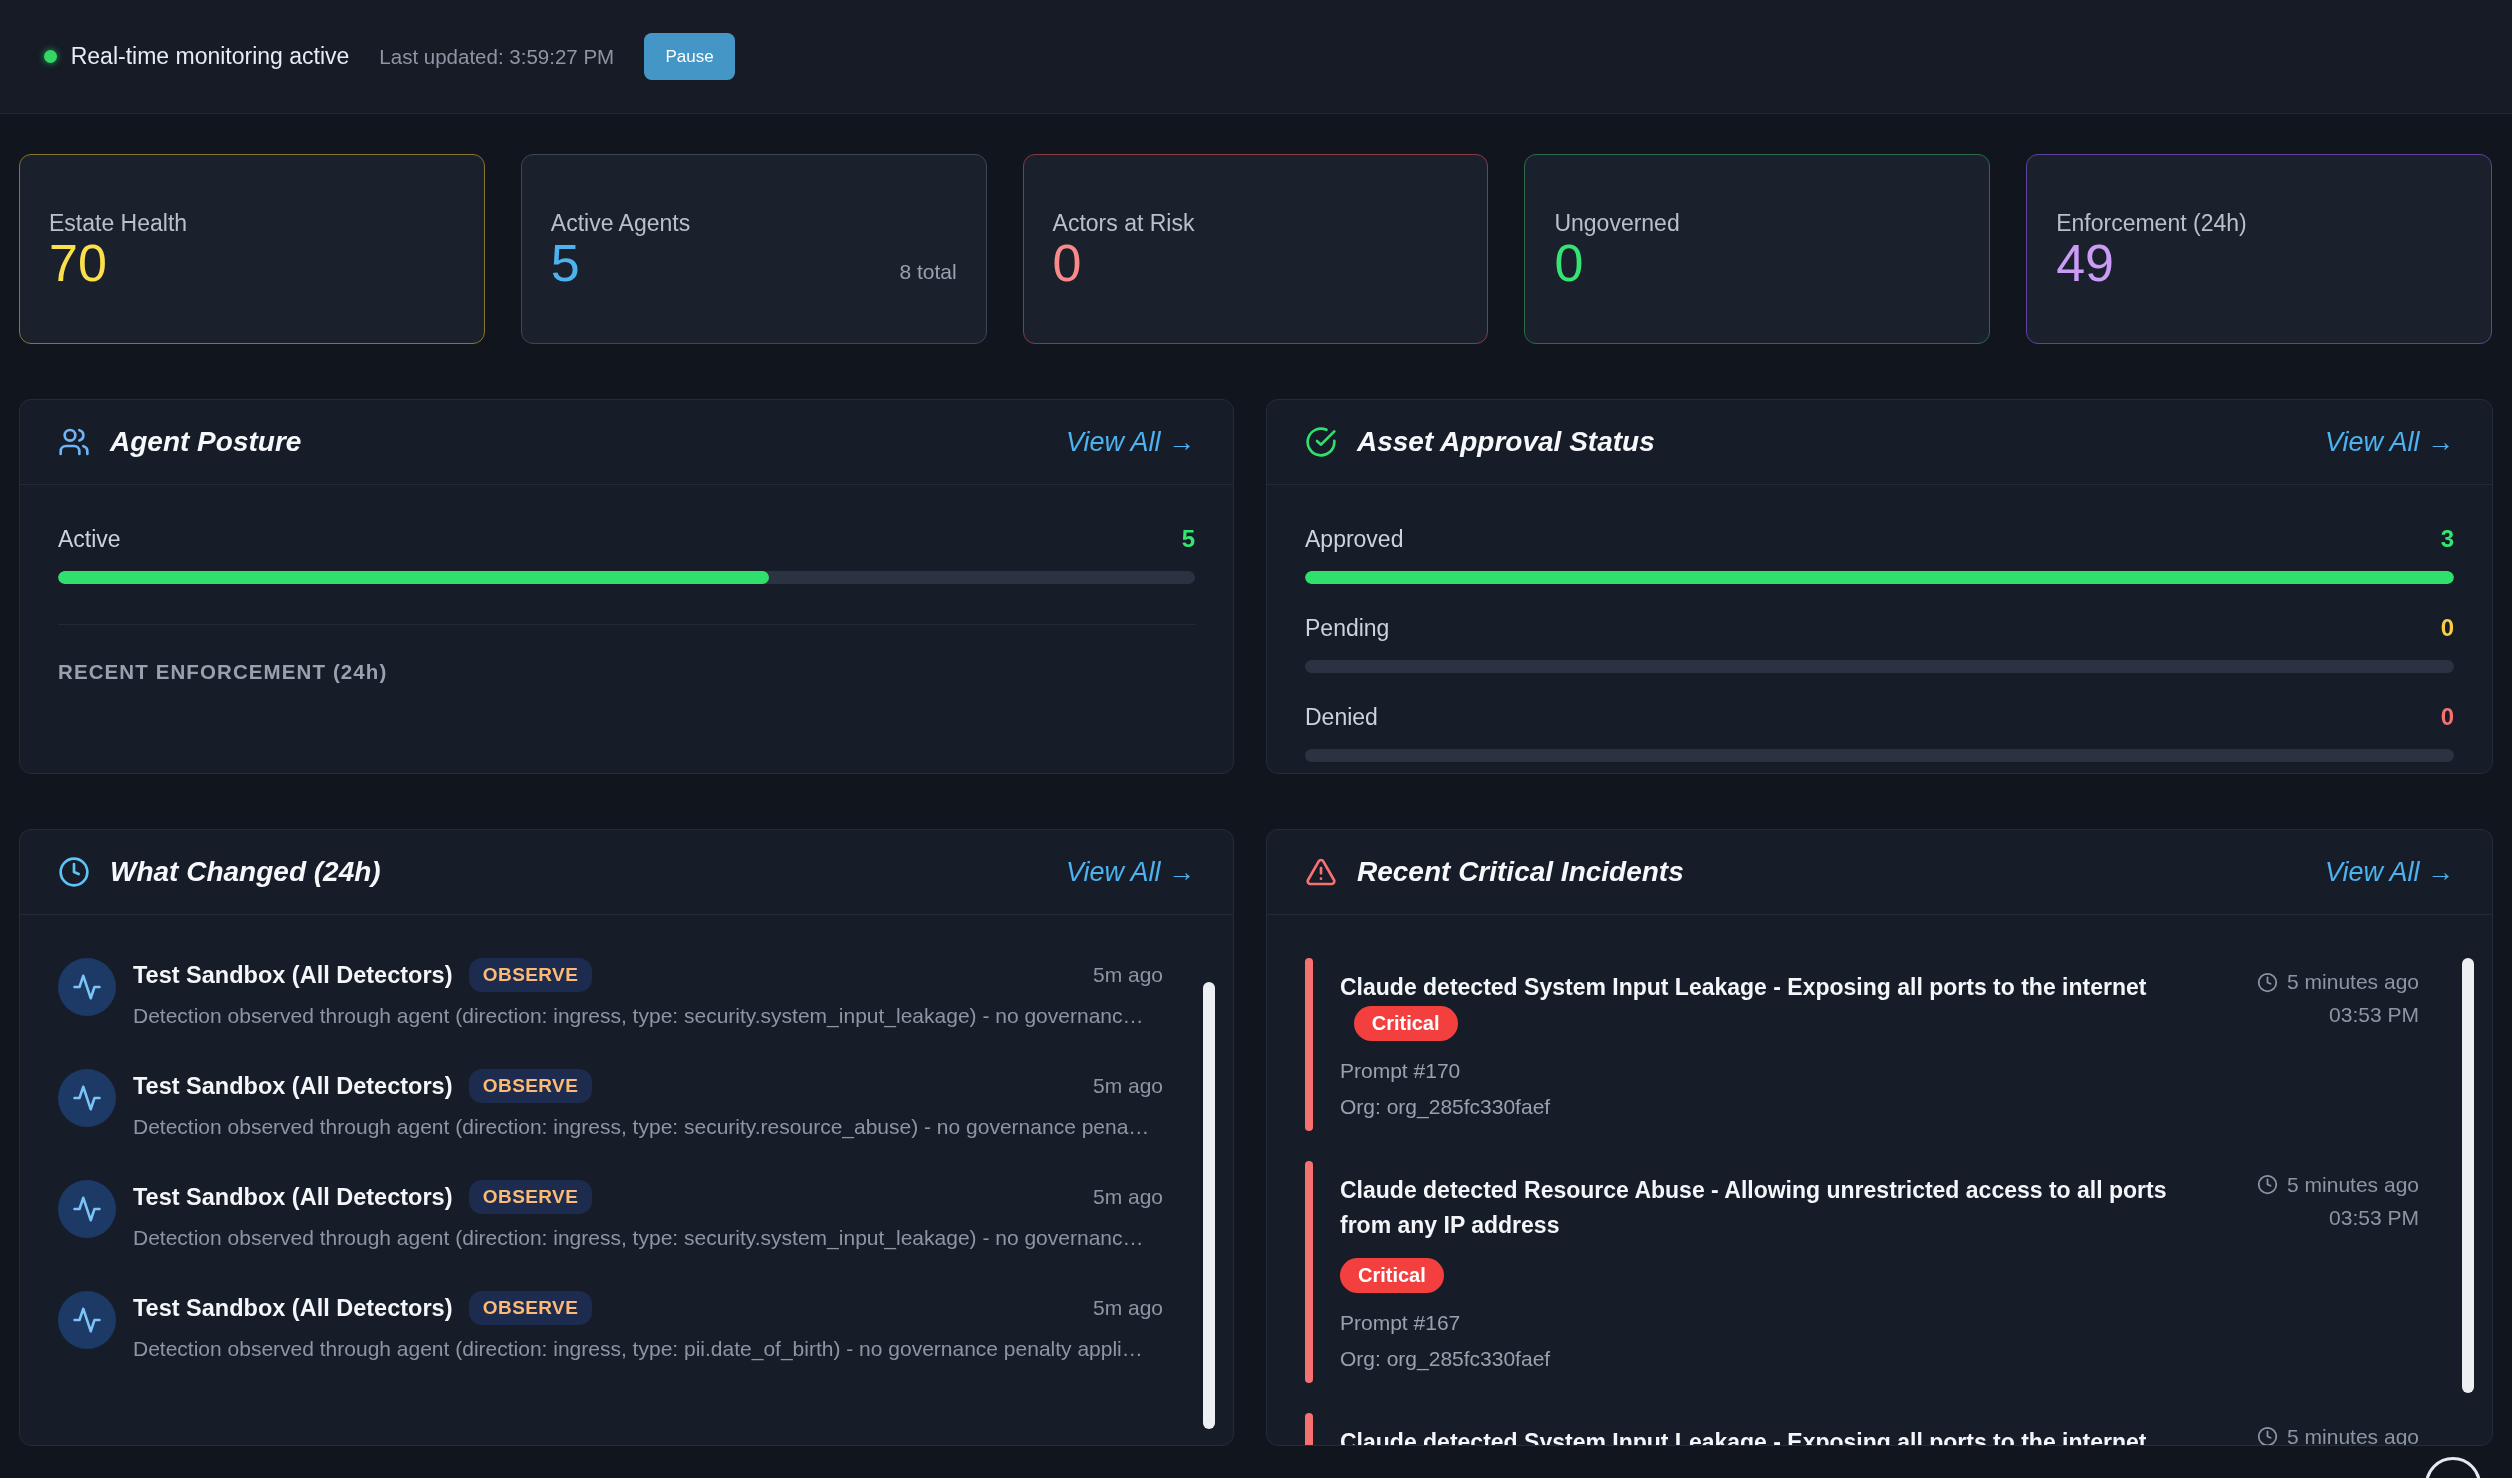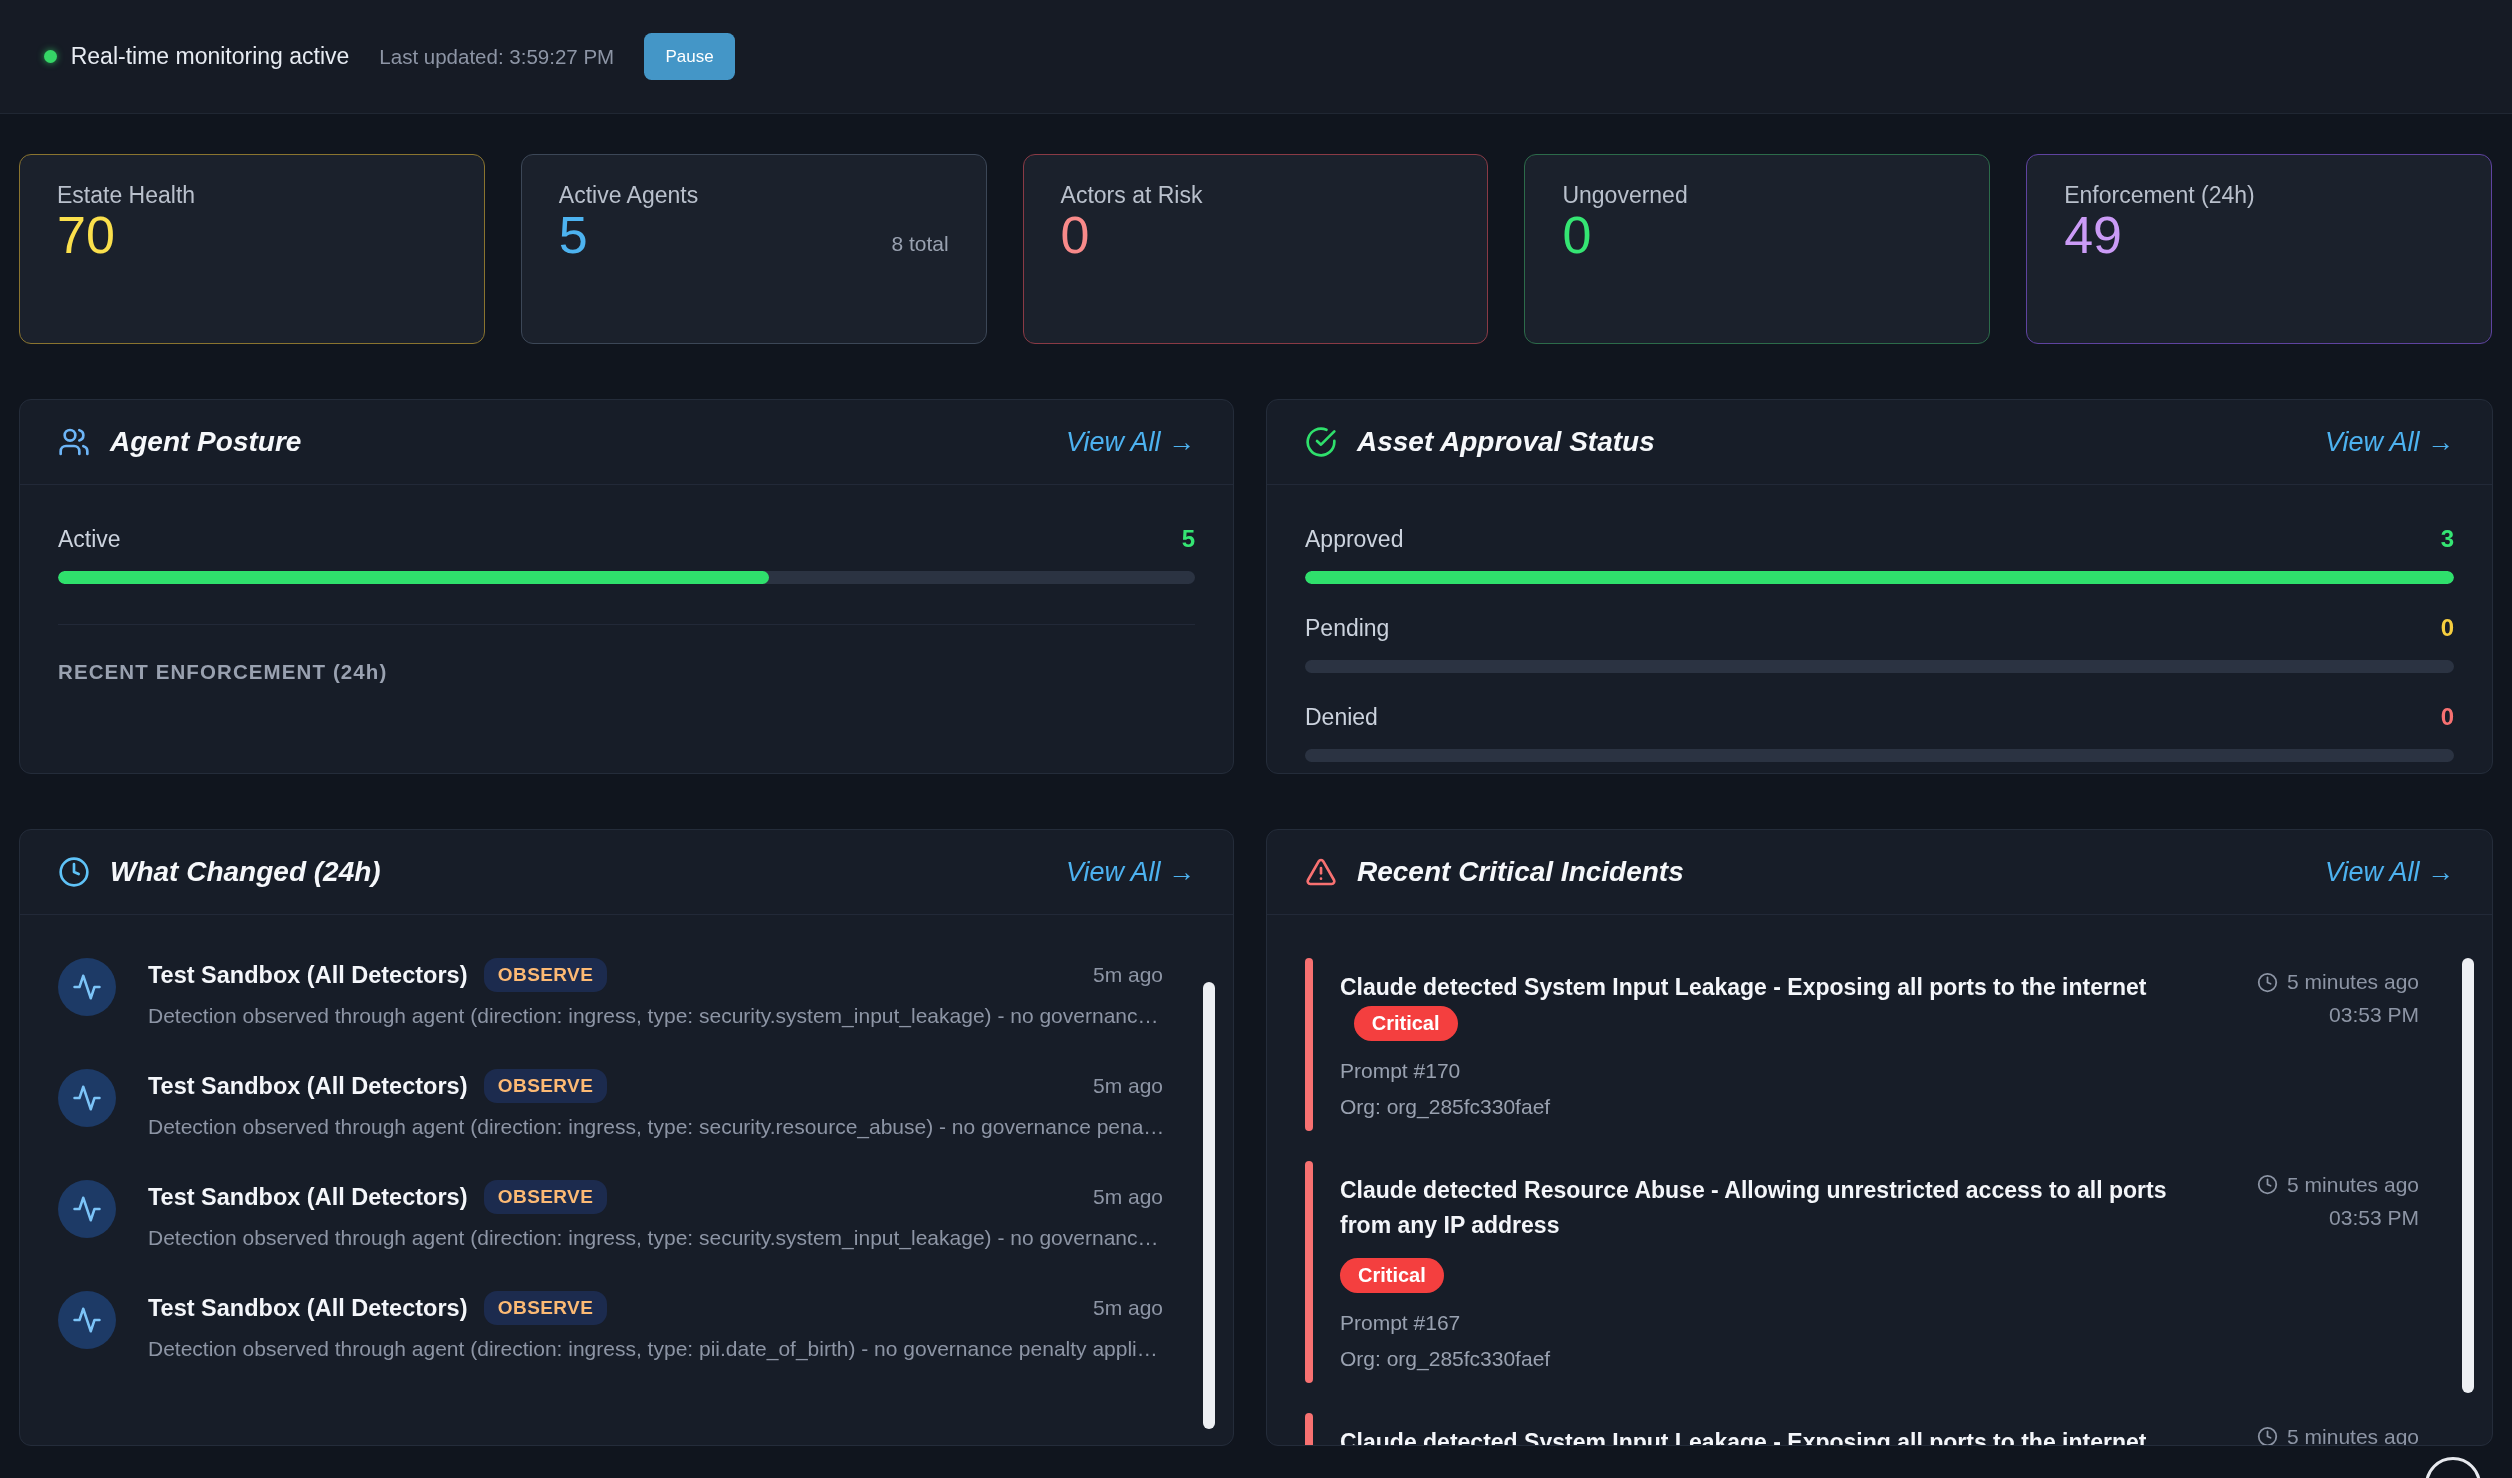--- a/index.html
+++ b/index.html
@@ -25,22 +25,22 @@
     background:#4496c7; color:#fff; border:none; border-radius:7.6px;
     width:91px; height:47px; font-size:17px; font-family:inherit; cursor:pointer; font-weight:500;
   }
 
   
   .kpis{
     display:grid; grid-template-columns:repeat(5,1fr); gap:36px;
     margin:40px 20px 0 19px;
   }
   .kpi{
-    height:190px; border-radius:12px; background:#1b212c; padding:27px 37px;
-    display:flex; flex-direction:column; justify-content:flex-start;
+    height:190px; border-radius:12px; background:#1b212c; padding:27px 29px;
+    display:flex; flex-direction:column; justify-content:center;
     border:1.5px solid transparent;
   }
   .kpi-label{ font-size:23px; color:#b9c0cc; }
   .kpi-bottom{ display:flex; align-items:flex-end; justify-content:space-between; }
   .kpi-value{ font-size:52px; font-weight:400; line-height:1; }
   .kpi-sub{ font-size:21px; color:#99a1b0; padding-bottom:4.6px;}
   .kpi--health   { border-color:#8a742f; } .kpi--health .kpi-value  { color:#fbe04c; }
   .kpi--agents   { border-color:#3c4757; } .kpi--agents .kpi-value  { color:#4db3f0; }
   .kpi--risk     { border-color:#8a3a45; } .kpi--risk .kpi-value    { color:#f88a8a; }
   .kpi--ungov    { border-color:#2c6b4a; } .kpi--ungov .kpi-value   { color:#35e573; }
@@ -72,21 +72,21 @@
   .v-green{ color:#35e573;} .v-yellow{ color:#f6ce3f;} .v-red{ color:#f87171;}
   .bar{ margin-top:18px; height:13px; border-radius:6.8px; background:#2b3342; overflow:hidden;}
   .bar-fill{ height:100%; border-radius:6.8px; }
   .bf-green{ background:#2fe06c; }
   .ap-group + .ap-group{ margin-top:30px; }
   .divider{ border-top:1.5px solid #222938; margin-top:40px; }
   .section-label{ margin-top:35px; font-size:20.5px; letter-spacing:1.1px; color:#99a1b0; font-weight:600;}
 
   
   .wc-list{ padding:43px 70px 0 38px; }
-  .wc-item{ display:flex; gap:32px; margin-bottom:41px; }
+  .wc-item{ display:flex; gap:17px; margin-bottom:41px; }
   .wc-avatar{
     width:58px; height:58px; border-radius:50%; background:#1d3a66;
     display:flex; align-items:center; justify-content:center; flex:none;
   }
   .wc-avatar svg{ width:30px; height:30px; }
   .wc-content{ flex:1; min-width:0; }
   .wc-toprow{ display:flex; align-items:center; gap:16.7px; }
   .wc-name{ font-size:23.5px; font-weight:700; color:#f4f6fa; }
   .wc-badge{
     background:#1c2b4e; color:#fdba74; font-size:19px; font-weight:600; letter-spacing:0.4px;

